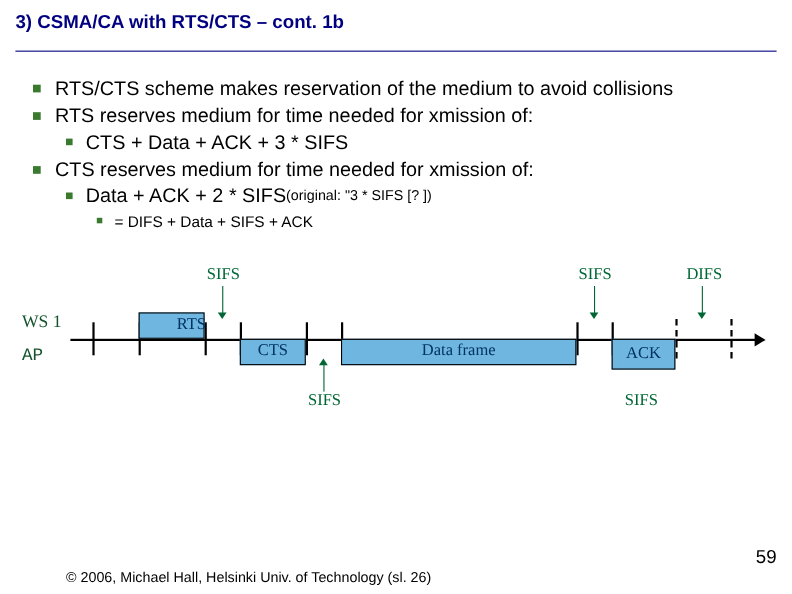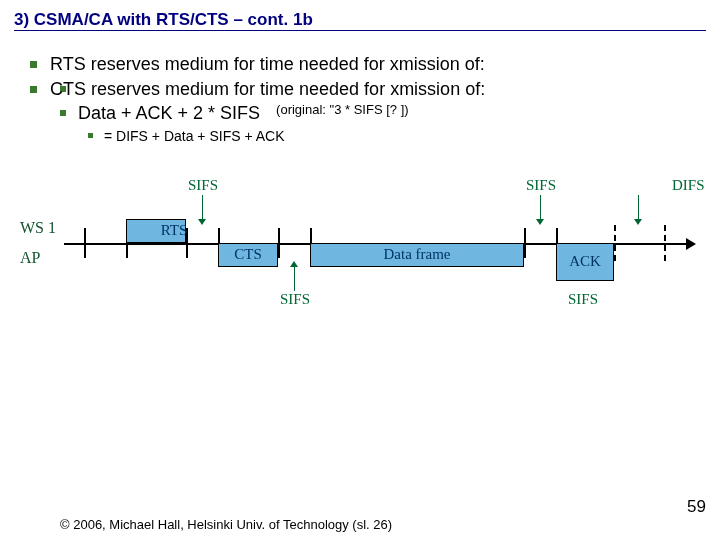--- a/index.html
+++ b/index.html
@@ -17,21 +17,21 @@
     width: 720px;
     height: 540px;
     box-sizing: border-box;
     padding: 10px 14px 0 14px;
   }
   .title {
     font-size: 17px;
     font-weight: bold;
     color: #000080;
     border-bottom: 1px solid #000080;
-    padding-bottom: 0;
+    padding-bottom: 16px;
     margin-bottom: 22px;
   }
   ul.b1 {
     list-style: none;
     padding-left: 36px;
     margin: 0;
   }
   ul.b1 > li {
     position: relative;
     font-size: 18px;
@@ -84,37 +84,37 @@
     left: -16px;
     top: 6px;
     width: 5px;
     height: 5px;
     background: #3a7a2f;
   }
   .note {
     font-size: 13px;
     white-space: nowrap;
   }
-  .row-inline { display: flex; align-items: flex-start; gap: 16px; }
+  .row-inline { display: flex; align-items: center; }
 
   
   .diagram-wrap {
     position: relative;
     margin: 28px 6px 0 6px;
     height: 160px;
   }
   .ws-label, .ap-label {
     position: absolute;
     left: 0;
     font-family: "Times New Roman", serif;
     font-size: 16px;
     color: #14532d;
   }
   .ws-label { top: 46px; }
-  .ap-label { top: 76px; }
+  .ap-label { top: 76px; font-family: Liberation Mono, monospace; }
   .axis {
     position: absolute;
     top: 70px;
     left: 44px;
     right: 6px;
     height: 2px;
     background: #000;
   }
   .axis::after {
     content: "";
@@ -187,24 +187,26 @@
     font-size: 17px;
   }
 </style>
 </head>
 <body>
 <div class="slide">
 
 <div class="title">3) CSMA/CA with RTS/CTS – cont. 1b</div>
 
 <ul class="b1">
+  <li>RTS/CTS scheme makes reservation of the medium to avoid collisions</li>
   <li>
     <span>RTS reserves medium for time needed for xmission of:</span>
     <ul class="b2">
       <li>
+        <span>CTS + Data + ACK + 3 * SIFS</span>
       </li>
     </ul>
   </li>
   <li>
     <span>CTS reserves medium for time needed for xmission of:</span>
     <ul class="b2">
       <li>
         <div class="row-inline">
           <span>Data + ACK + 2 * SIFS</span>
           <span class="note">(original: "3 * SIFS [? ])</span>
@@ -229,31 +231,31 @@
   <div class="tick" style="left:258px"></div>
   <div class="tick" style="left:290px"></div>
   <div class="tick" style="left:504px"></div>
   <div class="tick" style="left:536px"></div>
   <div class="dtick" style="left:594px"></div>
   <div class="dtick" style="left:644px"></div>
 
   <div class="block" style="left:106px; top:46px; width:60px; height:24px;padding-left:36px;">RTS</div>
   <div class="block" style="left:198px; top:70px; width:60px; height:24px;">CTS</div>
   <div class="block" style="left:290px; top:46px; width:214px; height:24px;margin-top:24px;">Data frame</div>
-  <div class="block" style="left:536px; top:70px; width:58px; height:38px;">ACK</div>
+  <div class="block" style="left:536px; top:70px; width:58px; height:28px;">ACK</div>
 
   <div class="top-label" style="left:168px; top:4px;">SIFS</div>
   <div class="arrow-line" style="left:182px; top:22px; height:26px;"></div>
   <div class="arrow-head" style="left:178px; top:46px; border-top:6px solid #006633;"></div>
 
   <div class="top-label" style="left:506px; top:4px;">SIFS</div>
   <div class="arrow-line" style="left:520px; top:22px; height:26px;"></div>
   <div class="arrow-head" style="left:516px; top:46px; border-top:6px solid #006633;"></div>
 
-  <div class="top-label" style="left:604px; top:4px;margin-left:48px;">DIFS</div>
+  <div class="top-label" style="left:604px; top:4px;">DIFS</div>
   <div class="arrow-line" style="left:618px; top:22px; height:26px;"></div>
   <div class="arrow-head" style="left:614px; top:46px; border-top:6px solid #006633;"></div>
 
   <div class="bot-label" style="left:260px; top:118px;">SIFS</div>
   <div class="arrow-line" style="left:274px; top:92px; height:26px;"></div>
   <div class="arrow-head" style="left:270px; top:88px; border-bottom:6px solid #006633;"></div>
 
   <div class="bot-label" style="left:548px; top:118px;">SIFS</div>
 
 </div>

